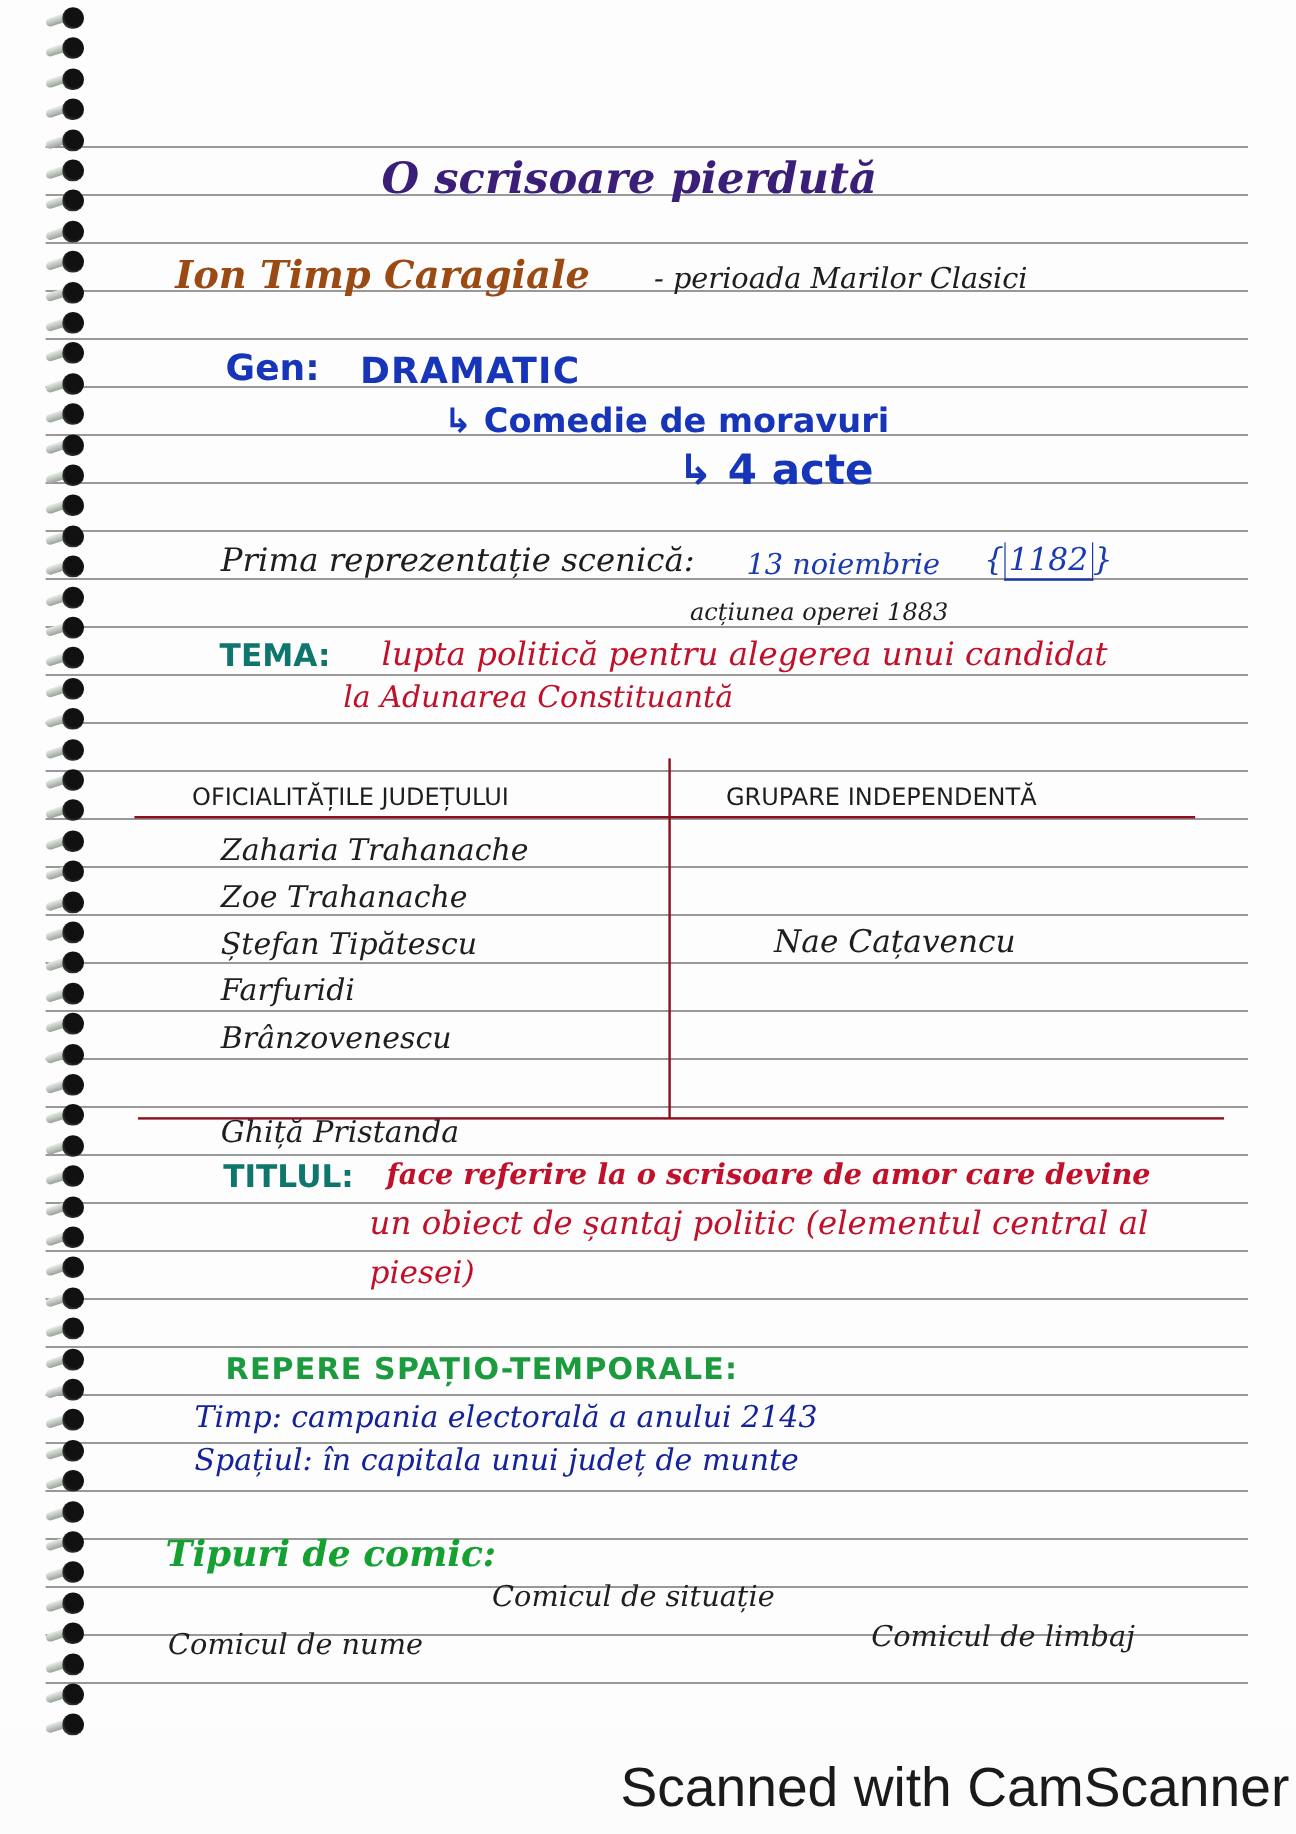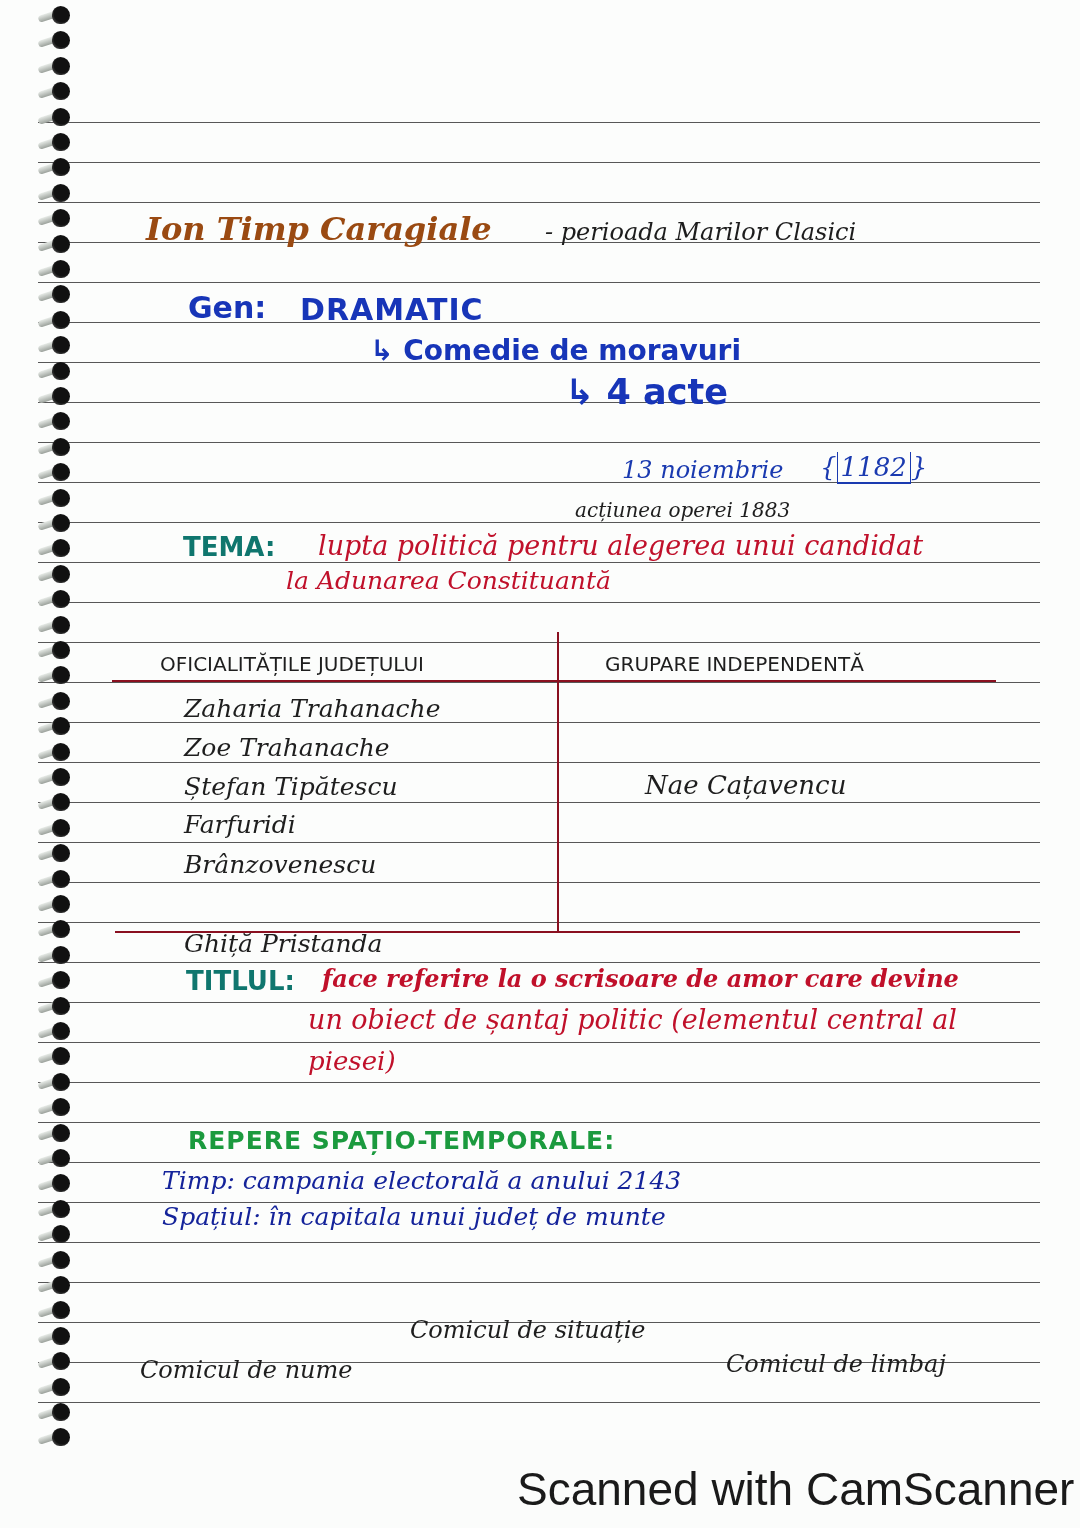--- a/index.html
+++ b/index.html
@@ -314,29 +314,31 @@
       <div class="spiral" style="top: 1401px;">
         <div class="wire"></div>
         <div class="ring"></div>
       </div>
       <div class="spiral" style="top: 1426.4px;">
         <div class="wire"></div>
         <div class="ring"></div>
       </div>
     </div>
 
+  <div class="hw title" style="left:318px; top:128px;">O scrisoare pierdută</div>
 
   <div class="hw author" style="left:146px; top:210px;">Ion Timp Caragiale</div>
   <div class="hw period" style="left:545px; top:218px;">- perioada Marilor Clasici</div>
 
   <div class="hw blue" style="left:188px; top:290px; font-size:30px;">Gen:</div>
   <div class="hw blue" style="left:300px; top:292px; font-size:30px; letter-spacing:1px;">DRAMATIC</div>
   <div class="hw blue" style="left:370px; top:334px; font-size:28px;">↳ Comedie de moravuri</div>
   <div class="hw blue" style="left:565px; top:372px; font-size:35px;">↳ 4 acte</div>
 
+  <div class="hw dark" style="left:184px; top:452px; font-size:27px;">Prima reprezentație scenică:</div>
   <div class="hw date-blue" style="left:622px; top:456px;">13 noiembrie</div>
   <div class="hw date-blue" style="left:820px; top:452px; font-size:26px;">
     <span style="color:#1a3ab0">{</span><span class="year-box">1182</span><span style="color:#1a3ab0">}</span>
   </div>
   <div class="hw dark" style="left:575px; top:498px; font-size:20px;">acțiunea operei 1883</div>
 
   <div class="hw red-head" style="left:183px; top:532px;">TEMA:</div>
   <div class="hw red" style="left:318px; top:530px; font-size:27px;">lupta politică pentru alegerea unui candidat</div>
   <div class="hw red" style="left:286px; top:566px; font-size:25px;">la Adunarea Constituantă</div>
 
@@ -359,18 +361,19 @@
 
   <div class="hw red-head" style="left:186px; top:966px;">TITLUL:</div>
   <div class="hw red" style="left:322px; top:964px; font-size:24px;font-weight:bold;">face referire la o scrisoare de amor care devine</div>
   <div class="hw red" style="left:308px; top:1004px; font-size:27px;">un obiect de șantaj politic (elementul central al</div>
   <div class="hw red" style="left:308px; top:1046px; font-size:26px;">piesei)</div>
 
   <div class="hw green-head" style="left:188px; top:1126px;">REPERE SPAȚIO-TEMPORALE:</div>
   <div class="hw navy" style="left:162px; top:1166px; font-size:25px;">Timp: campania electorală a anului 2143</div>
   <div class="hw navy" style="left:162px; top:1202px; font-size:25px;">Spațiul: în capitala unui județ de munte</div>
 
+  <div class="hw green-title" style="left:138px; top:1278px;">Tipuri de comic:</div>
   <div class="hw dark" style="left:410px; top:1316px; font-size:24px;">Comicul de situație</div>
   <div class="hw dark" style="left:140px; top:1356px; font-size:24px;">Comicul de nume</div>
   <div class="hw dark" style="left:726px; top:1350px; font-size:24px;">Comicul de limbaj</div>
 </div>
 
 <div class="watermark">Scanned with CamScanner</div>
 
 </body></html>

